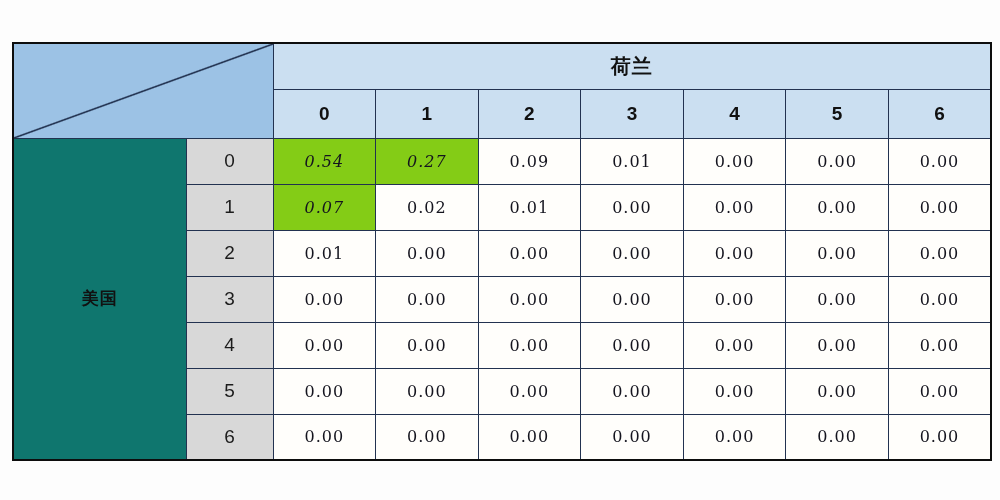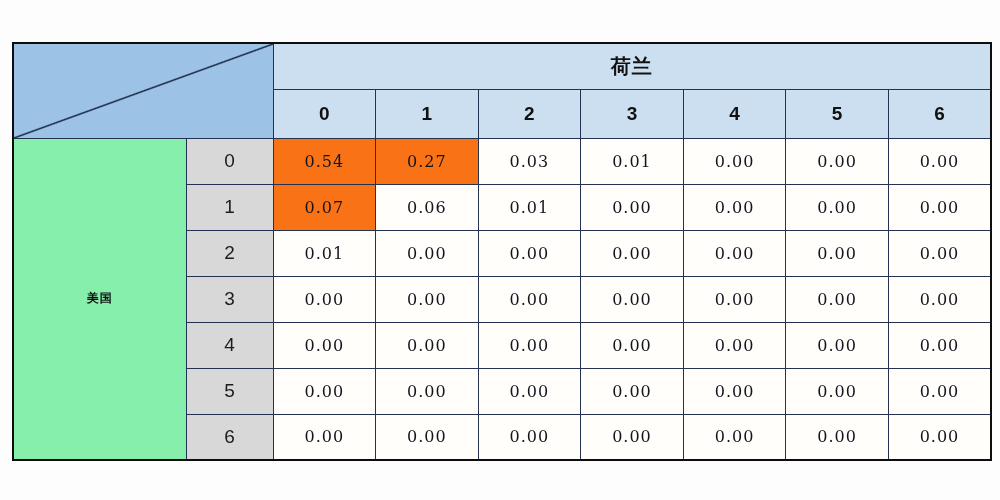--- a/index.html
+++ b/index.html
@@ -49,40 +49,41 @@
     background: #cbdff1;
     font-weight: bold;
     font-size: 19px;
     color: #111;
   }
   td.cgroup {
     font-size: 20px;
     letter-spacing: 1px;
   }
   td.rgroup {
-    background: #86efac;
+    background: #0f766e;
     font-weight: bold;
-    font-size: 12px;
+    font-size: 17px;
     color: #111;
     letter-spacing: 1px;
   }
   td.rhead {
     background: #d8d8d8;
     font-size: 19px;
     color: #1c1c1c;
   }
   td.val {
     background: #fffefb;
     font-family: "DejaVu Serif", serif;
     font-size: 16px;
     color: #14141e;
     letter-spacing: 1px;
   }
   td.val.hl {
-    background: #f97316;
+    background: #84cc16;
+    font-style: italic;
   }
 </style>
 </head>
 <body>
 
 <div class="stage">
   <table class="matrix">
     <colgroup>
       <col style="width:173px">
       <col style="width:87px">
@@ -106,30 +107,30 @@
         <td class="chead">3</td>
         <td class="chead">4</td>
         <td class="chead">5</td>
         <td class="chead">6</td>
       </tr>
       <tr class="r-data">
         <td class="rgroup" rowspan="7">美国</td>
         <td class="rhead">0</td>
         <td class="val hl">0.54</td>
         <td class="val hl">0.27</td>
-        <td class="val">0.03</td>
+        <td class="val">0.09</td>
         <td class="val">0.01</td>
         <td class="val">0.00</td>
         <td class="val">0.00</td>
         <td class="val">0.00</td>
       </tr>
       <tr class="r-data">
         <td class="rhead">1</td>
         <td class="val hl">0.07</td>
-        <td class="val">0.06</td>
+        <td class="val">0.02</td>
         <td class="val">0.01</td>
         <td class="val">0.00</td>
         <td class="val">0.00</td>
         <td class="val">0.00</td>
         <td class="val">0.00</td>
       </tr>
       <tr class="r-data">
         <td class="rhead">2</td>
         <td class="val">0.01</td>
         <td class="val">0.00</td>

